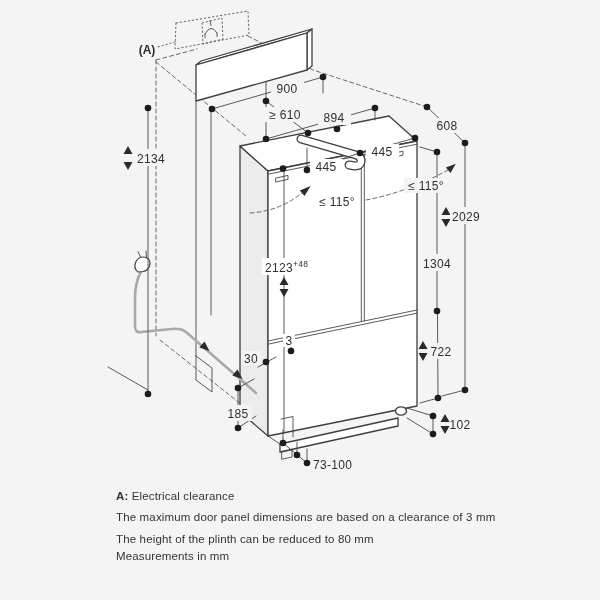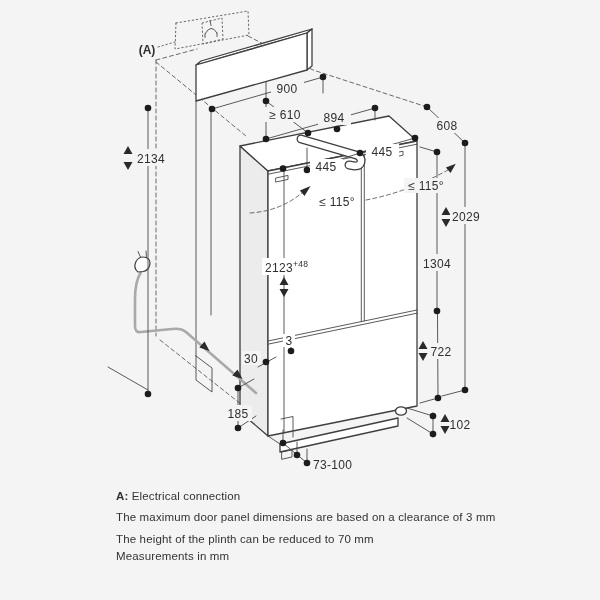--- a/index.html
+++ b/index.html
@@ -204,16 +204,16 @@
 
     <rect class="maskbg" x="224" y="405" width="28" height="16"></rect>
     <text class="dim" x="238" y="418">185</text>
 
     <text class="dim" x="313" y="469" text-anchor="start">73-100</text>
 
     <text class="dimb" x="147" y="54">(A)</text>
   </g>
 </svg>
 
-<div class="note" style="top:490px;"><b>A:</b><span> Electrical connection</span></div>
+<div class="note" style="top:490px;"><b>A:</b><span> Electrical clearance</span></div>
 <div class="note" style="top:511px;text-align:right;">The maximum door panel dimensions are based on a clearance of 3 mm</div>
-<div class="note" style="top:533px;">The height of the plinth can be reduced to 70 mm</div>
+<div class="note" style="top:533px;">The height of the plinth can be reduced to 80 mm</div>
 <div class="note" style="top:550px;">Measurements in mm</div>
 
 </body></html>

